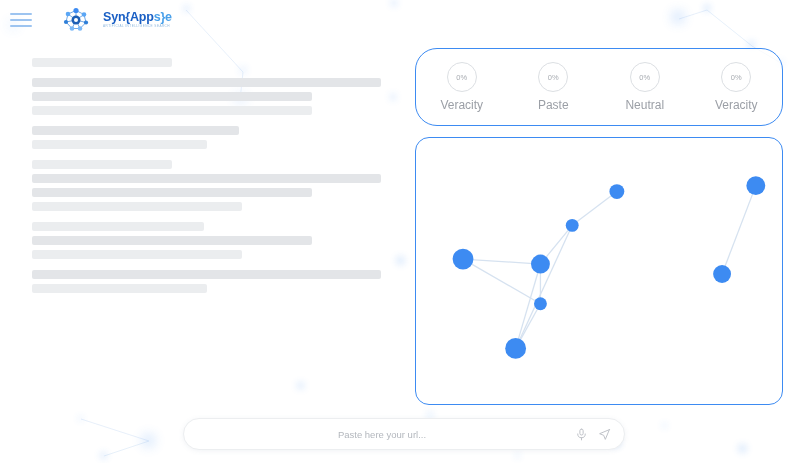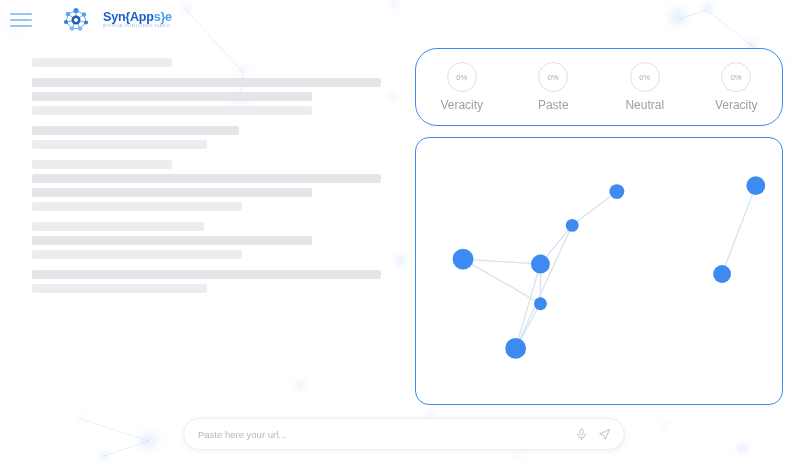--- a/index.html
+++ b/index.html
@@ -186,20 +186,21 @@
     z-index: 6;
   }
   .url-input {
     flex: 1;
     border: none;
     outline: none;
     background: transparent;
     font-family: "Liberation Sans", sans-serif;
     font-size: 9.5px;
     color: #6b7078;
+    text-align: center;
   }
   .url-input::placeholder { color: #b3b7bd; }
   .bar-icon {
     width: 16px;
     height: 16px;
     margin-left: 7px;
     cursor: pointer;
     display: flex;
     align-items: center;
     justify-content: center;

